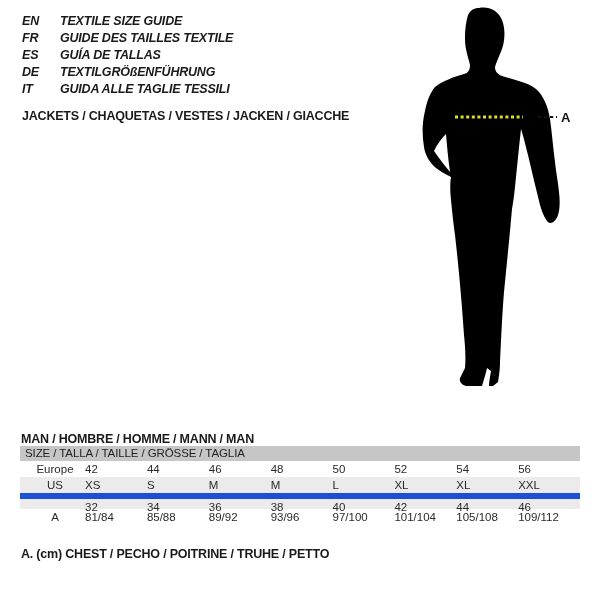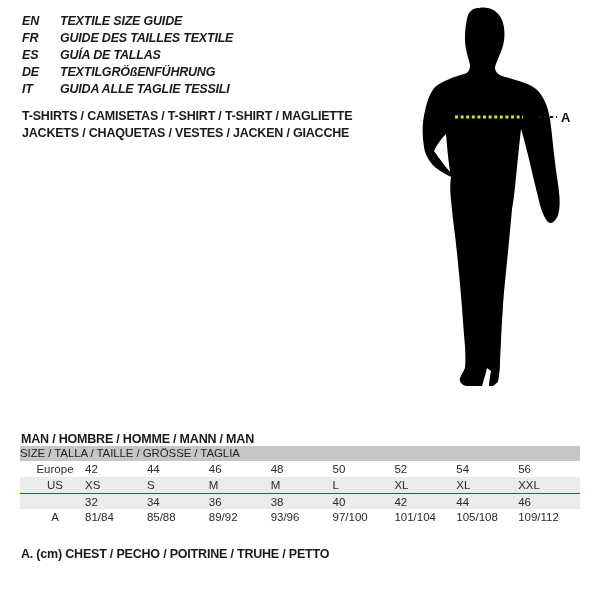--- a/index.html
+++ b/index.html
@@ -25,26 +25,26 @@
   
   .figure-wrap{position:absolute;left:420px;top:6px;width:150px;height:380px;}
   .figure-wrap svg{display:block;width:150px;height:380px;}
   .measure-a-label{font-family:"Liberation Sans","DejaVu Sans",sans-serif;font-size:13px;font-weight:700;}
 
   
   .section-title{position:absolute;left:21px;top:419px;height:16px;line-height:16px;font-size:12.5px;font-weight:700;letter-spacing:-0.2px;white-space:nowrap;margin-top:12px;}
 
   
   .size-table{position:absolute;left:20px;top:446px;width:560px;font-size:11.5px;}
-  .thead{height:15px;line-height:15px;background:var(--table-header-bg);letter-spacing:-0.1px;color:#222;}
+  .thead{height:15px;line-height:15px;background:var(--table-header-bg);padding-left:5px;letter-spacing:-0.1px;color:#222;}
   .trow{display:grid;grid-template-columns:65px repeat(8,1fr);height:16px;line-height:16px;color:#2a2a2a;box-sizing:border-box;}
   .trow .rlabel{text-align:center;padding-left:5px;}
   .trow .cell{text-align:left;}
   .row-shaded{background:var(--table-stripe-bg);}
-  .row-shaded-divided{background:var(--table-stripe-bg);border-top:1px solid #1d4ed8;}
+  .row-shaded-divided{background:var(--table-stripe-bg);border-top:6px solid #1d4ed8;}
 
   
   .footnote{position:absolute;left:21px;top:546px;height:16px;line-height:16px;font-size:12.5px;font-weight:700;letter-spacing:-0.2px;white-space:nowrap;}
 </style>
 </head>
 <body>
 
 <div id="canvas">
 
   <div class="lang-block">
@@ -64,21 +64,20 @@
       <span class="lang-code">DE</span>
       <span class="lang-label">TEXTILGRÖßENFÜHRUNG</span>
     </div>
     <div class="lang-row">
       <span class="lang-code">IT</span>
       <span class="lang-label">GUIDA ALLE TAGLIE TESSILI</span>
     </div>
   </div>
 
   <div class="category-block">
-    <div class="category-line">T-SHIRTS / CAMISETAS / T-SHIRT / T-SHIRT / MAGLIETTE</div>
     <div class="category-line">JACKETS / CHAQUETAS / VESTES / JACKEN / GIACCHE</div>
   </div>
 
   <div class="figure-wrap">
     <svg viewBox="0 0 150 380" xmlns="http://www.w3.org/2000/svg">
       <path style="fill:var(--silhouette)" d="
         M 59 2
         C 68 0 78 4 82 14
         C 86 24 85 38 80 48
         C 78 53 76 57 75 61

